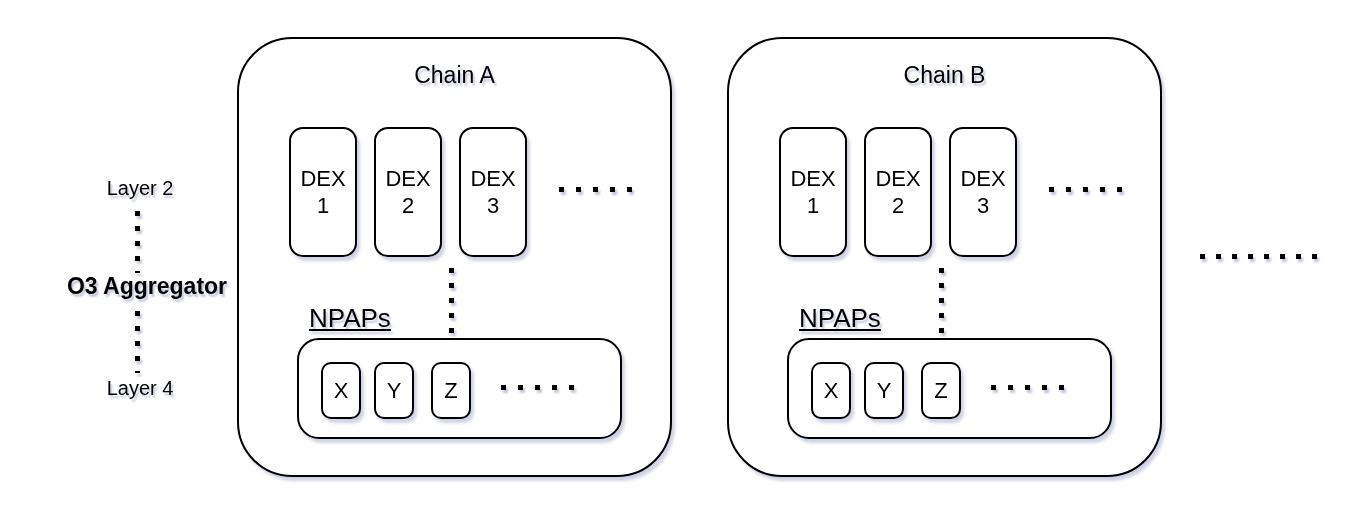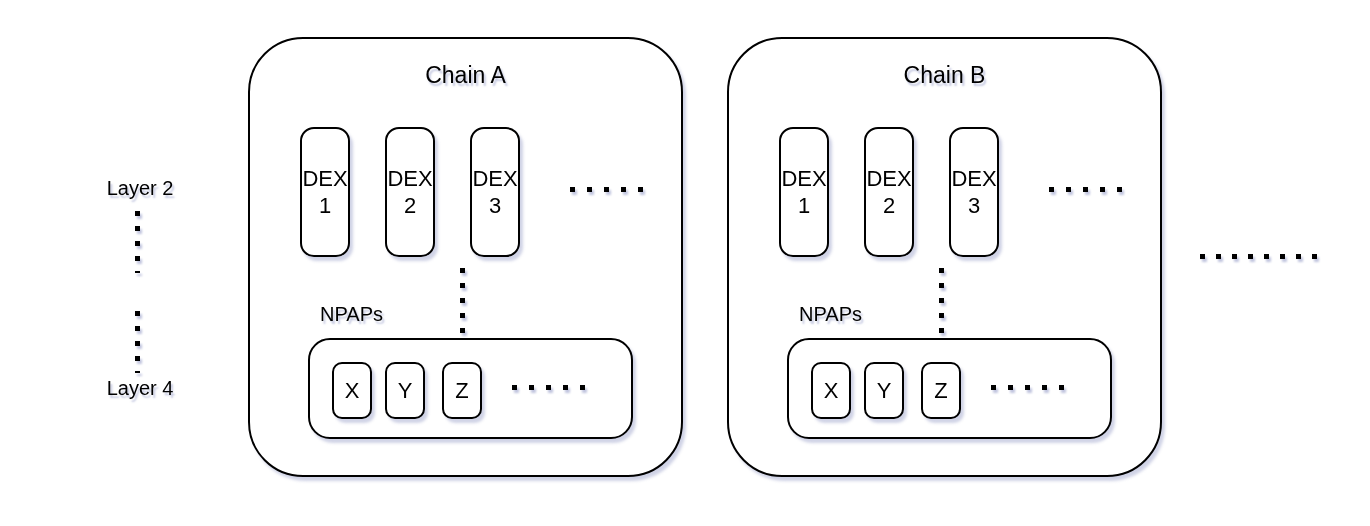--- a/index.html
+++ b/index.html
@@ -19,51 +19,52 @@
     border: 2px solid #000000;
     background: #ffffff;
     box-shadow: 3px 4px 3px rgba(150,157,200,0.45);
   }
   .chain {
     top: 37px;
     width: 435px;
     height: 440px;
     border-radius: 55px;
   }
-  .chain-a { left: 248px; }
+  .chain-a { left: 237px; }
   .chain-b { left: 727px; }
   .chain-title {
     position: absolute;
     top: 23px;
     left: 0;
     width: 100%;
     text-align: center;
     font-size: 23px;
   }
   .dex {
     top: 88px;
-    width: 50px;
+    width: 68px;
     height: 130px;
     border-radius: 14px;
     display: flex;
     flex-direction: column;
     align-items: center;
     justify-content: center;
     font-size: 22px;
     line-height: 27px;
     text-align: center;
   }
   .dex-1 { left: 50px; }
   .dex-2 { left: 135px; }
   .dex-3 { left: 220px; }
   .npaps-label {
     position: absolute;
     left: 70px;
     top: 264px;
-    font-size: 20px;
+    font-size: 26px;
+    text-decoration: underline;
   }
   .npaps-box {
     left: 58px;
     top: 299px;
     width: 325px;
     height: 101px;
     border-radius: 22px;
   }
   .xyz {
     top: 22px;
@@ -120,20 +121,21 @@
     background-image: repeating-linear-gradient(to right, #000 0 5px, transparent 5px 16px);
   }
 </style>
 </head>
 <body>
 
 <div class="canvas">
 
   <div class="side-label layer2-label ts">Layer 2</div>
   <div class="vdots left-vdots-1"></div>
+  <div class="agg-label ts">O3 Aggregator</div>
   <div class="vdots left-vdots-2"></div>
   <div class="side-label layer1-label ts">Layer 4</div>
 
   <div class="box chain chain-a">
     <div class="chain-title ts">Chain A</div>
 
     <div class="box dex dex-1">
       <span>DEX</span>
       <span>1</span>
     </div>

